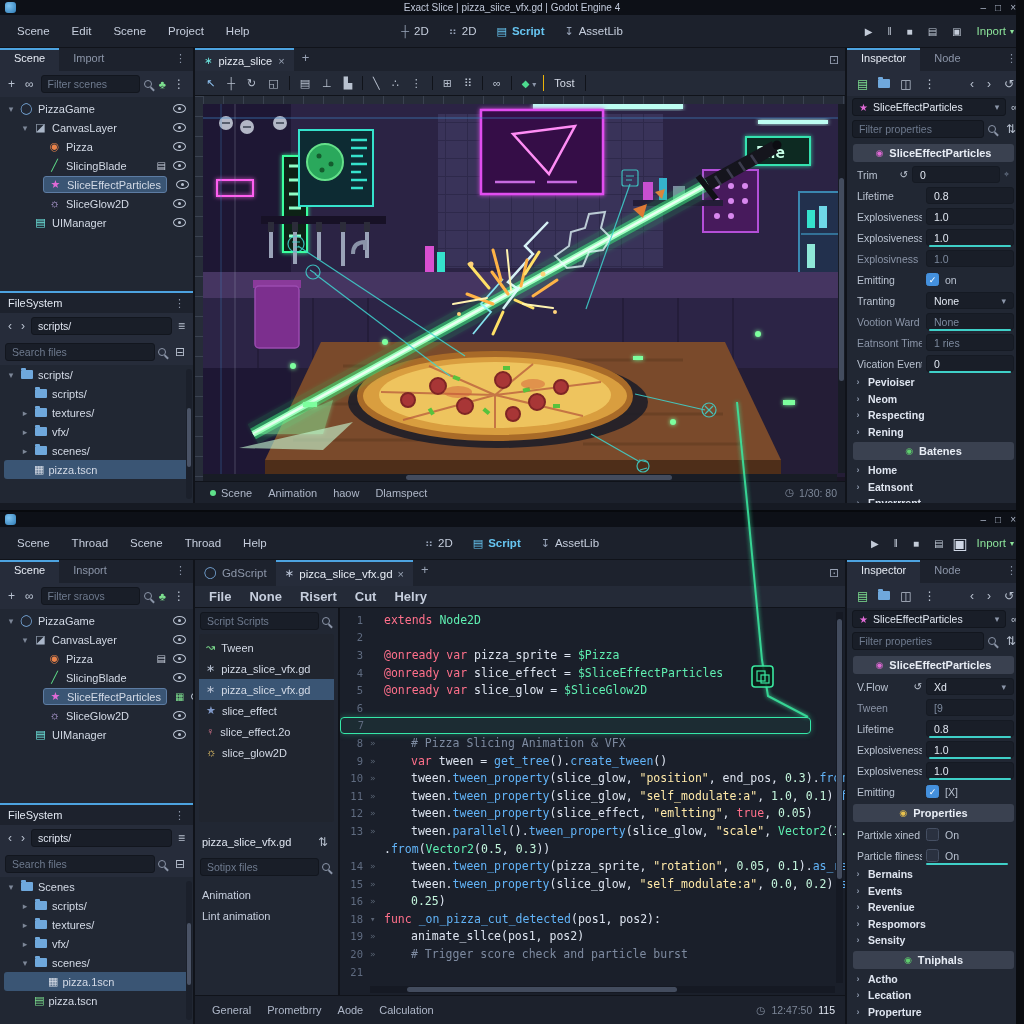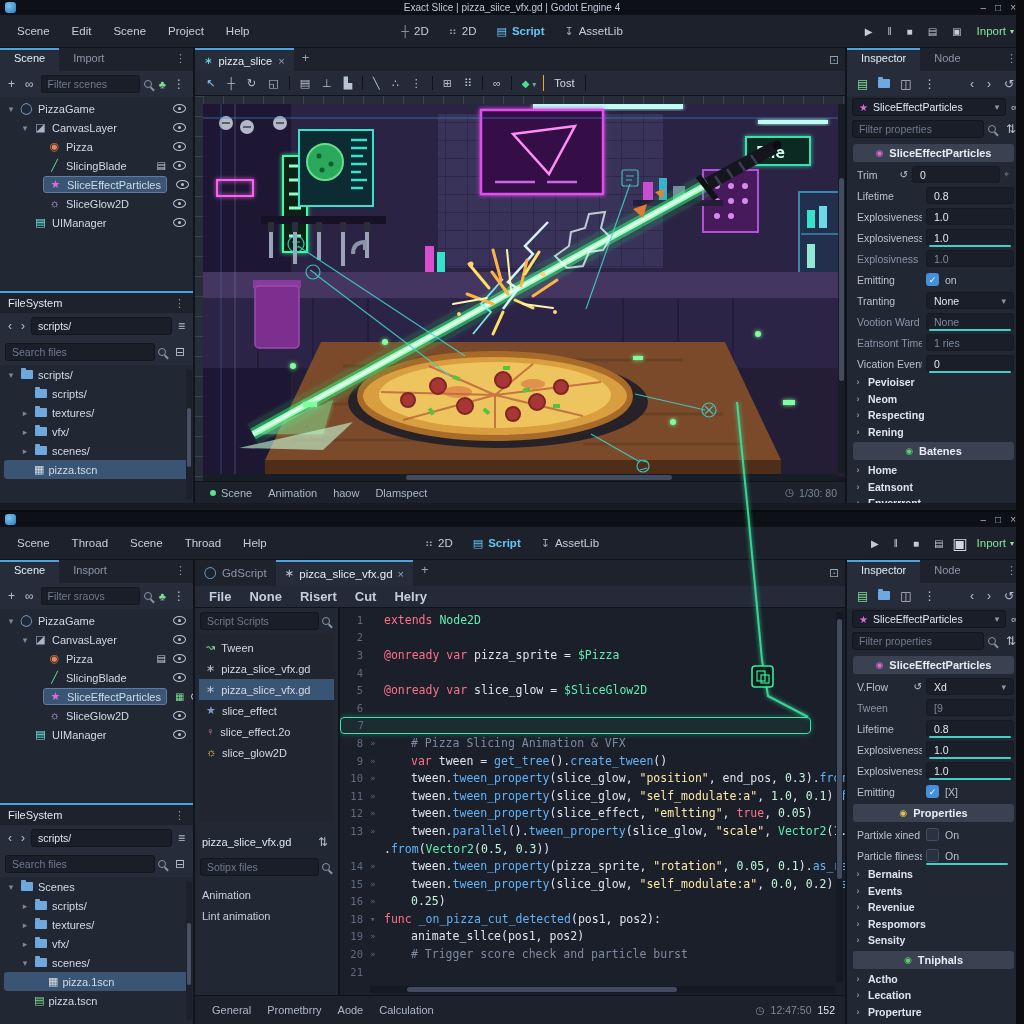--- a/index.html
+++ b/index.html
@@ -991,21 +991,21 @@
             <div class="sp-extra">
                 <div class="sp-item">Animation</div>
                 <div class="sp-item">Lint animation</div>
               </div>
           </div>
           <div class="code-area">
             <div style="display:flex;flex-direction:column;min-height:0;overflow:hidden;flex:1;">
                 <div class="code-line"><span class="ln">1</span><span class="mk"></span><span class="cseg" style="padding-left: 0px;"><span class="tok-k">extends</span><span class="tok-w"> </span><span class="tok-t">Node2D</span></span></div>
                 <div class="code-line"><span class="ln">2</span><span class="mk"></span><span class="cseg" style="padding-left: 0px;"></span></div>
                 <div class="code-line"><span class="ln">3</span><span class="mk"></span><span class="cseg" style="padding-left: 0px;"><span class="tok-k">@onready var</span><span class="tok-w"> pizza_sprite = </span><span class="tok-g">$Pizza</span></span></div>
-                <div class="code-line"><span class="ln">4</span><span class="mk"></span></div>
+                <div class="code-line"><span class="ln">4</span><span class="mk"></span><span class="cseg" style="padding-left: 0px;"><span class="tok-k">@onready var</span><span class="tok-w"> slice_effect = </span><span class="tok-g">$SliceEffectParticles</span></span></div>
                 <div class="code-line"><span class="ln">5</span><span class="mk"></span><span class="cseg" style="padding-left: 0px;"><span class="tok-k">@onready var</span><span class="tok-w"> slice_glow = </span><span class="tok-g">$SliceGlow2D</span></span></div>
                 <div class="code-line"><span class="ln">6</span><span class="mk"></span><span class="cseg" style="padding-left: 0px;"></span></div>
                 <div class="code-line boxed"><span class="ln">7</span><span class="mk"></span></div>
                 <div class="code-line"><span class="ln">8</span><span class="mk">»</span><span class="cseg" style="padding-left: 27px;"><span class="tok-c"># Pizza Slicing Animation &amp; VFX</span></span></div>
                 <div class="code-line"><span class="ln">9</span><span class="mk">»</span><span class="cseg" style="padding-left: 27px;"><span class="tok-k">var</span><span class="tok-w"> tween = </span><span class="tok-f">get_tree</span><span class="tok-w">().</span><span class="tok-f">create_tween</span><span class="tok-w">()</span></span></div>
                 <div class="code-line"><span class="ln">10</span><span class="mk">»</span><span class="cseg" style="padding-left: 27px;"><span class="tok-w">tween.</span><span class="tok-f">tween_property</span><span class="tok-w">(slice_glow, </span><span class="tok-s">"position"</span><span class="tok-w">, end_pos, </span><span class="tok-n">0.3</span><span class="tok-w">).</span><span class="tok-f">from</span></span></div>
                 <div class="code-line"><span class="ln">11</span><span class="mk">»</span><span class="cseg" style="padding-left: 27px;"><span class="tok-w">tween.</span><span class="tok-f">tween_property</span><span class="tok-w">(slice_glow, </span><span class="tok-s">"self_modulate:a"</span><span class="tok-w">, </span><span class="tok-n">1.0</span><span class="tok-w">, </span><span class="tok-n">0.1</span><span class="tok-w">).</span><span class="tok-f">from</span></span></div>
                 <div class="code-line"><span class="ln">12</span><span class="mk">»</span><span class="cseg" style="padding-left: 27px;"><span class="tok-w">tween.</span><span class="tok-f">tween_property</span><span class="tok-w">(slice_effect, </span><span class="tok-s">"emltting"</span><span class="tok-w">, </span><span class="tok-k">true</span><span class="tok-w">, </span><span class="tok-n">0.05</span><span class="tok-w">)</span></span></div>
                 <div class="code-line"><span class="ln">13</span><span class="mk">»</span><span class="cseg" style="padding-left: 27px;"><span class="tok-w">tween.</span><span class="tok-f">parallel</span><span class="tok-w">().</span><span class="tok-f">tween_property</span><span class="tok-w">(slice_glow, </span><span class="tok-s">"scale"</span><span class="tok-w">, </span><span class="tok-t">Vector2</span><span class="tok-w">(</span><span class="tok-n">1.5</span></span></div>
                 <div class="code-line"><span class="ln"></span><span class="mk"></span><span class="cseg" style="padding-left: 0px;"><span class="tok-w">.</span><span class="tok-f">from</span><span class="tok-w">(</span><span class="tok-t">Vector2</span><span class="tok-w">(</span><span class="tok-n">0.5</span><span class="tok-w">, </span><span class="tok-n">0.3</span><span class="tok-w">))</span></span></div>
@@ -1036,21 +1036,21 @@
               <span class="bb-tab">
                 <span>Aode</span>
               </span>
               <span class="bb-tab">
                 <span>Calculation</span>
               </span>
             </span>
           <span class="status-right">
             <span class="ic">◷</span>
             <span>12:47:50</span>
-            <span class="count">152</span>
+            <span class="count">115</span>
           </span>
         </div>
       </div>
 
       <div class="rightdock">
         <div class="dock-tabs">
             <span class="dtab active">Inspector</span>
             <span class="dtab">Node</span>
             <span class="kebab">⋮</span>
           </div>

